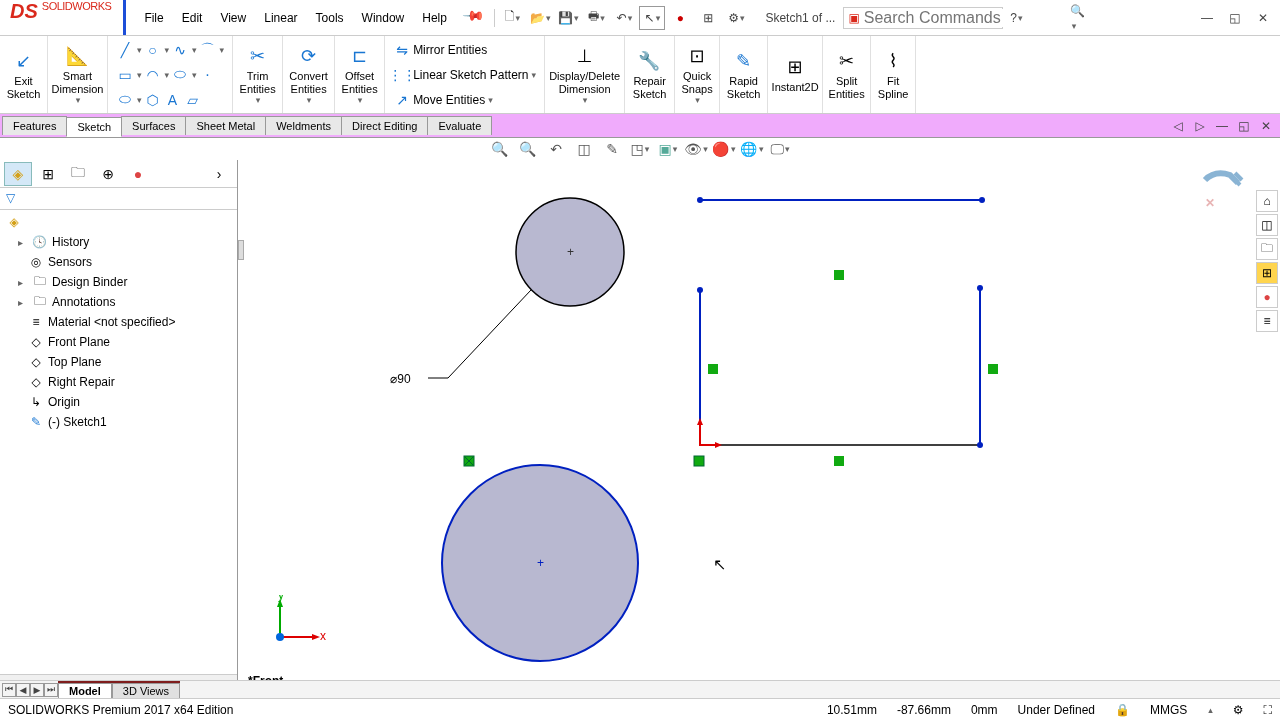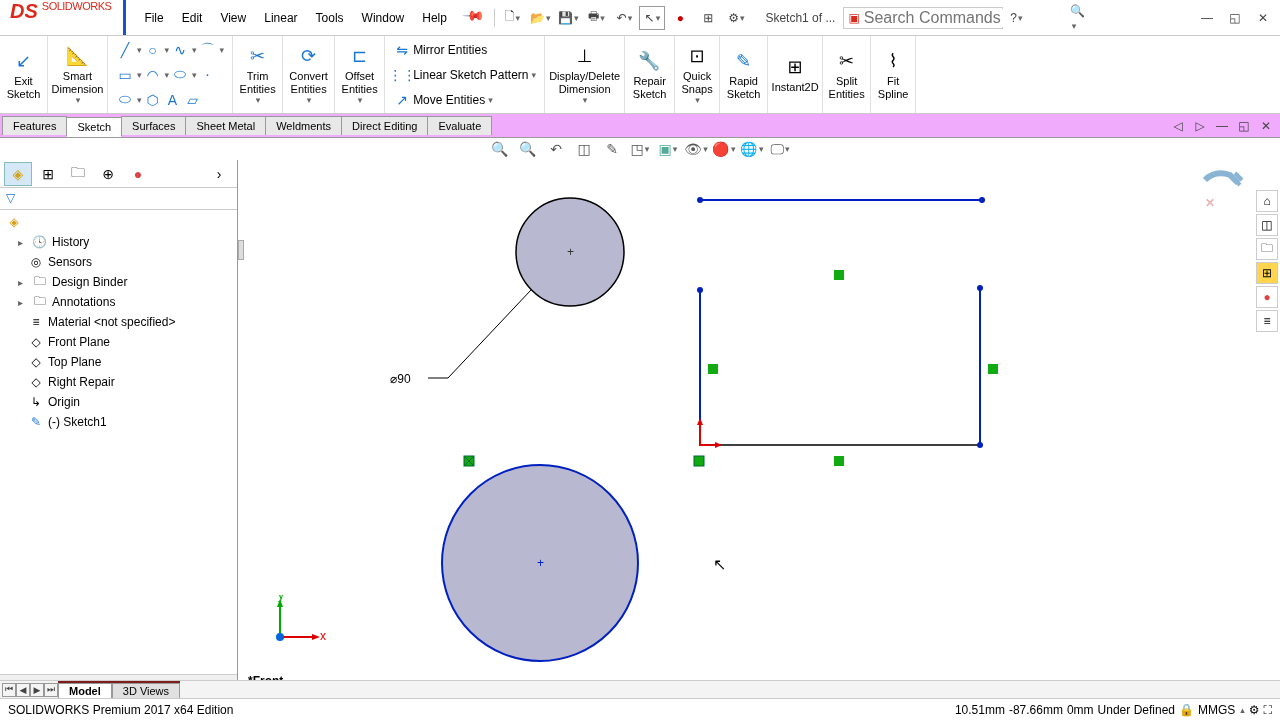--- a/index.html
+++ b/index.html
@@ -40,21 +40,21 @@
 .tree-icon{width:16px;height:16px;display:flex;align-items:center;justify-content:center;font-size:12px}
 .expand{width:10px;color:#666;font-size:10px}
 .canvas{flex:1;background:#fff;position:relative}
 .right-toolbar{position:absolute;right:2px;top:30px;display:flex;flex-direction:column;gap:2px;z-index:5}
 .rtbtn{width:22px;height:22px;border:1px solid #ccc;display:flex;align-items:center;justify-content:center;cursor:pointer;font-size:12px}
 .bottom-scroll{height:16px;background:#f0f0f0;display:flex;align-items:center;border-top:1px solid #ccc}
 .bottom-tabs{height:18px;display:flex;align-items:flex-end;background:#7f1d1d}
 .btab{padding:1px 10px;border:1px solid #999;background:#fff;font-size:11px;cursor:pointer}
 .btab.inactive{background:#e0e0e0}
 .statusbar{position:absolute;left:0;right:0;bottom:0;height:22px;background:#fff;border-top:1px solid #ccc;display:flex;align-items:center;padding:0 8px;font-size:11px}
-.status-right{margin-left:auto;display:flex;gap:4px;align-items:center}
+.status-right{margin-left:auto;display:flex;gap:20px;align-items:center}
 .confirm-corner{position:absolute;right:30px;top:5px;z-index:6}
 svg{display:block}
 .dd{font-size:9px;color:#666;margin-left:1px}
 .splitter{position:absolute;left:238px;top:240px;width:6px;height:20px;background:#ddd;border:1px solid #aaa;cursor:ew-resize}
 .viewname{position:absolute;left:10px;bottom:2px;font-weight:bold;font-size:12px}
 .triad{position:absolute;left:30px;bottom:40px}
 </style>
 </head>
 <body>
 

